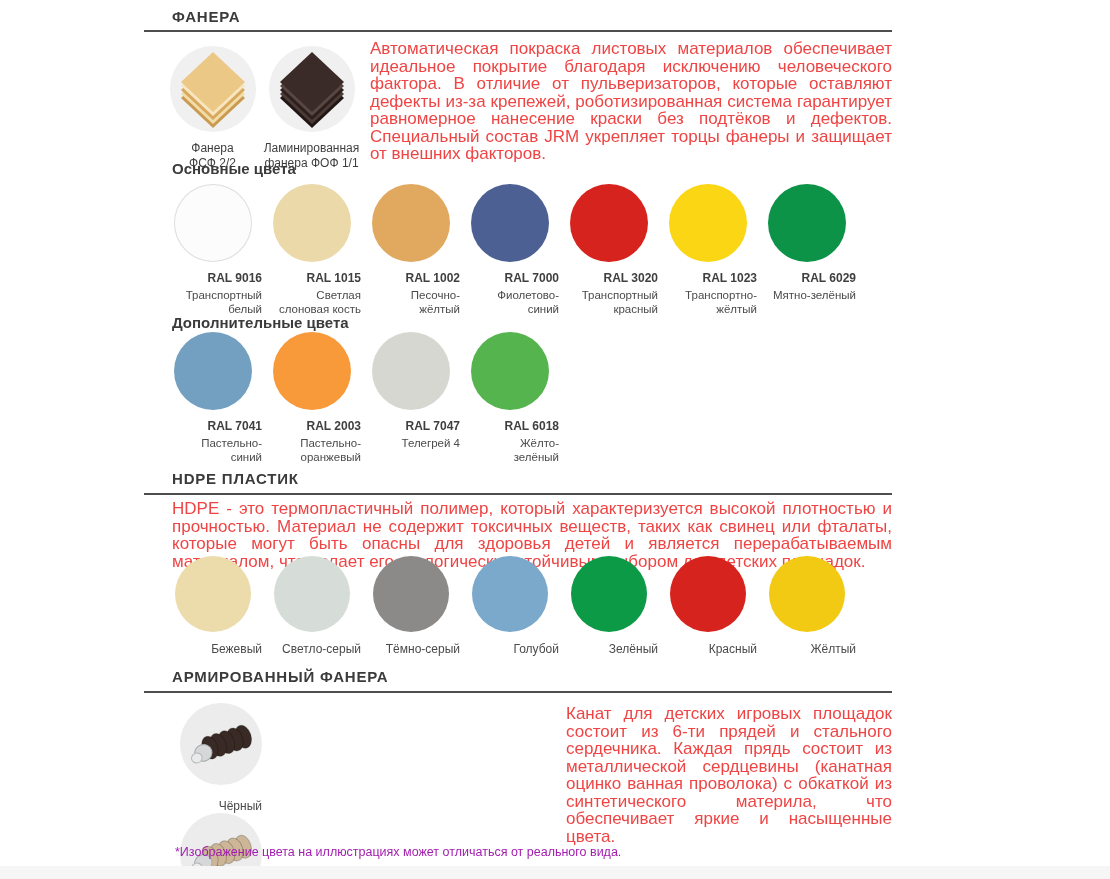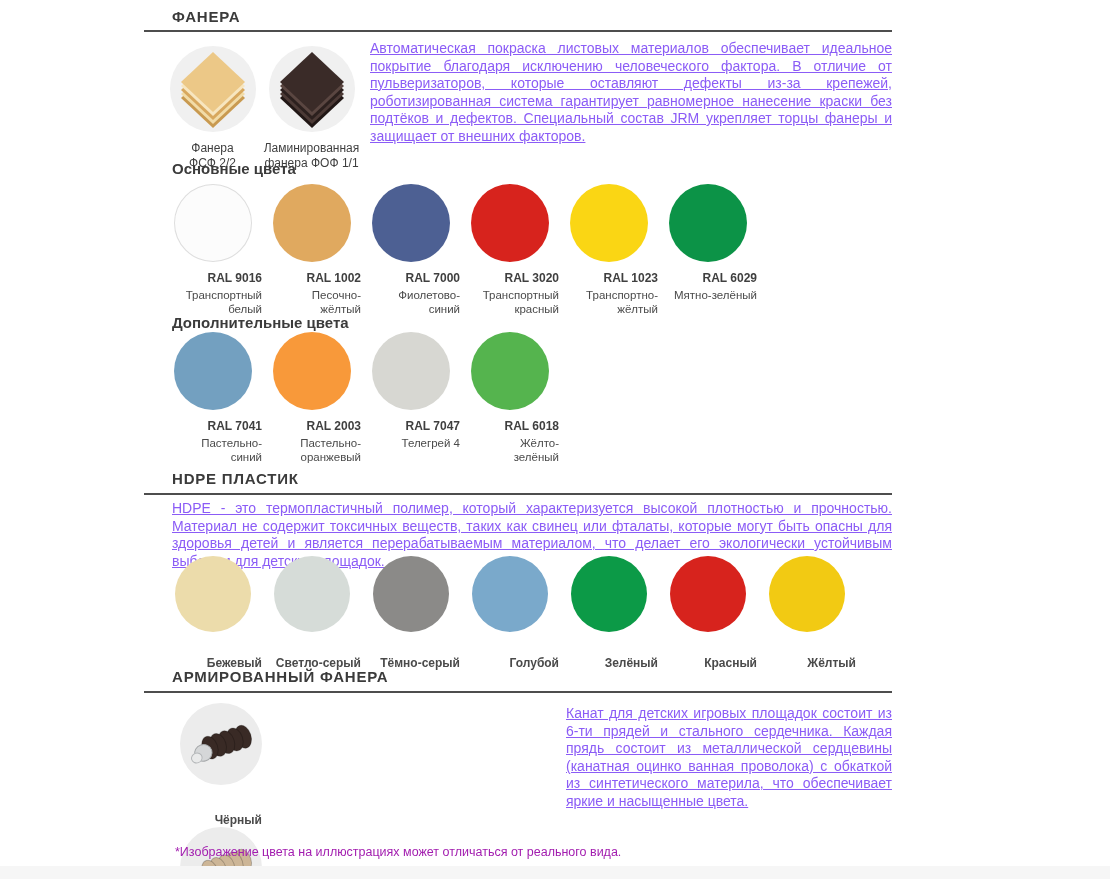--- a/index.html
+++ b/index.html
@@ -6,30 +6,30 @@
   .page{
     position:relative;width:1110px;height:879px;background:#ffffff;
     font-family:"Liberation Sans",sans-serif;overflow:hidden;
   }
   .sec-title{
     position:absolute;left:172px;font-size:15px;font-weight:bold;
     color:#3b3b3b;letter-spacing:.8px;
   }
   .rule{position:absolute;left:144px;width:748px;height:0;border-top:2px solid #4e4e4e;}
   .para{
-    position:absolute;text-align:justify;font-size:14px;line-height:17.5px;color:#8b5cf6;text-decoration:underline;
+    position:absolute;text-align:justify;font-size:17px;line-height:17.5px;color:#ef4444;
   }
   .sub-label{position:absolute;left:172px;font-size:15px;font-weight:bold;color:#3b3b3b;}
   .row{position:absolute;left:163px;display:flex;}
   .swatch{width:99px;text-align:right;flex:0 0 auto;}
   .circle{width:78px;height:78px;border-radius:50%;margin:0 auto;}
   .hdpe-row .circle{width:76px;height:76px;}
   .code{margin-top:9px;font-size:12px;font-weight:bold;color:#3f3f3f;}
   .cname{margin-top:3px;font-size:11.5px;color:#4a4a4a;line-height:14px;white-space:pre-line;}
-  .hdpe-row .cname,.rope-row .cname{margin-top:24px;font-size:12px;font-weight:bold;}
+  .hdpe-row .cname,.rope-row .cname{margin-top:10px;font-size:12px;}
   .mat-item{width:99px;text-align:center;flex:0 0 auto;}
   .mat-label{
     width:136px;margin-left:-18.5px;margin-top:5px;font-size:12px;color:#3f3f3f;
     line-height:15px;white-space:pre-line;text-align:center;
   }
   .footnote{position:absolute;left:175px;top:845px;font-size:12.5px;color:#a21caf;}
   .bottom-band{position:absolute;left:0;right:0;bottom:0;height:13px;background:#f6f6f6;}
 </style>
 </head>
 <body>
@@ -80,20 +80,26 @@
 
   <div class="sub-label" style="top:160px;">Основные цвета</div>
   <div class="row" style="top:184px;" id="primary-row">
       <div class="swatch">
         <div class="circle" style="background: rgb(252, 252, 252); box-shadow: rgb(222, 222, 222) 0px 0px 0px 1px inset;"></div>
         <div class="code">RAL 9016</div>
         <div class="cname">Транспортный
 белый</div>
       </div>
       <div class="swatch">
+        <div class="circle" style="background: rgb(236, 217, 169);"></div>
+        <div class="code">RAL 1015</div>
+        <div class="cname">Светлая
+слоновая кость</div>
+      </div>
+      <div class="swatch">
         <div class="circle" style="background: rgb(224, 169, 95);"></div>
         <div class="code">RAL 1002</div>
         <div class="cname">Песочно-
 жёлтый</div>
       </div>
       <div class="swatch">
         <div class="circle" style="background: rgb(77, 96, 147);"></div>
         <div class="code">RAL 7000</div>
         <div class="cname">Фиолетово-
 синий</div>

